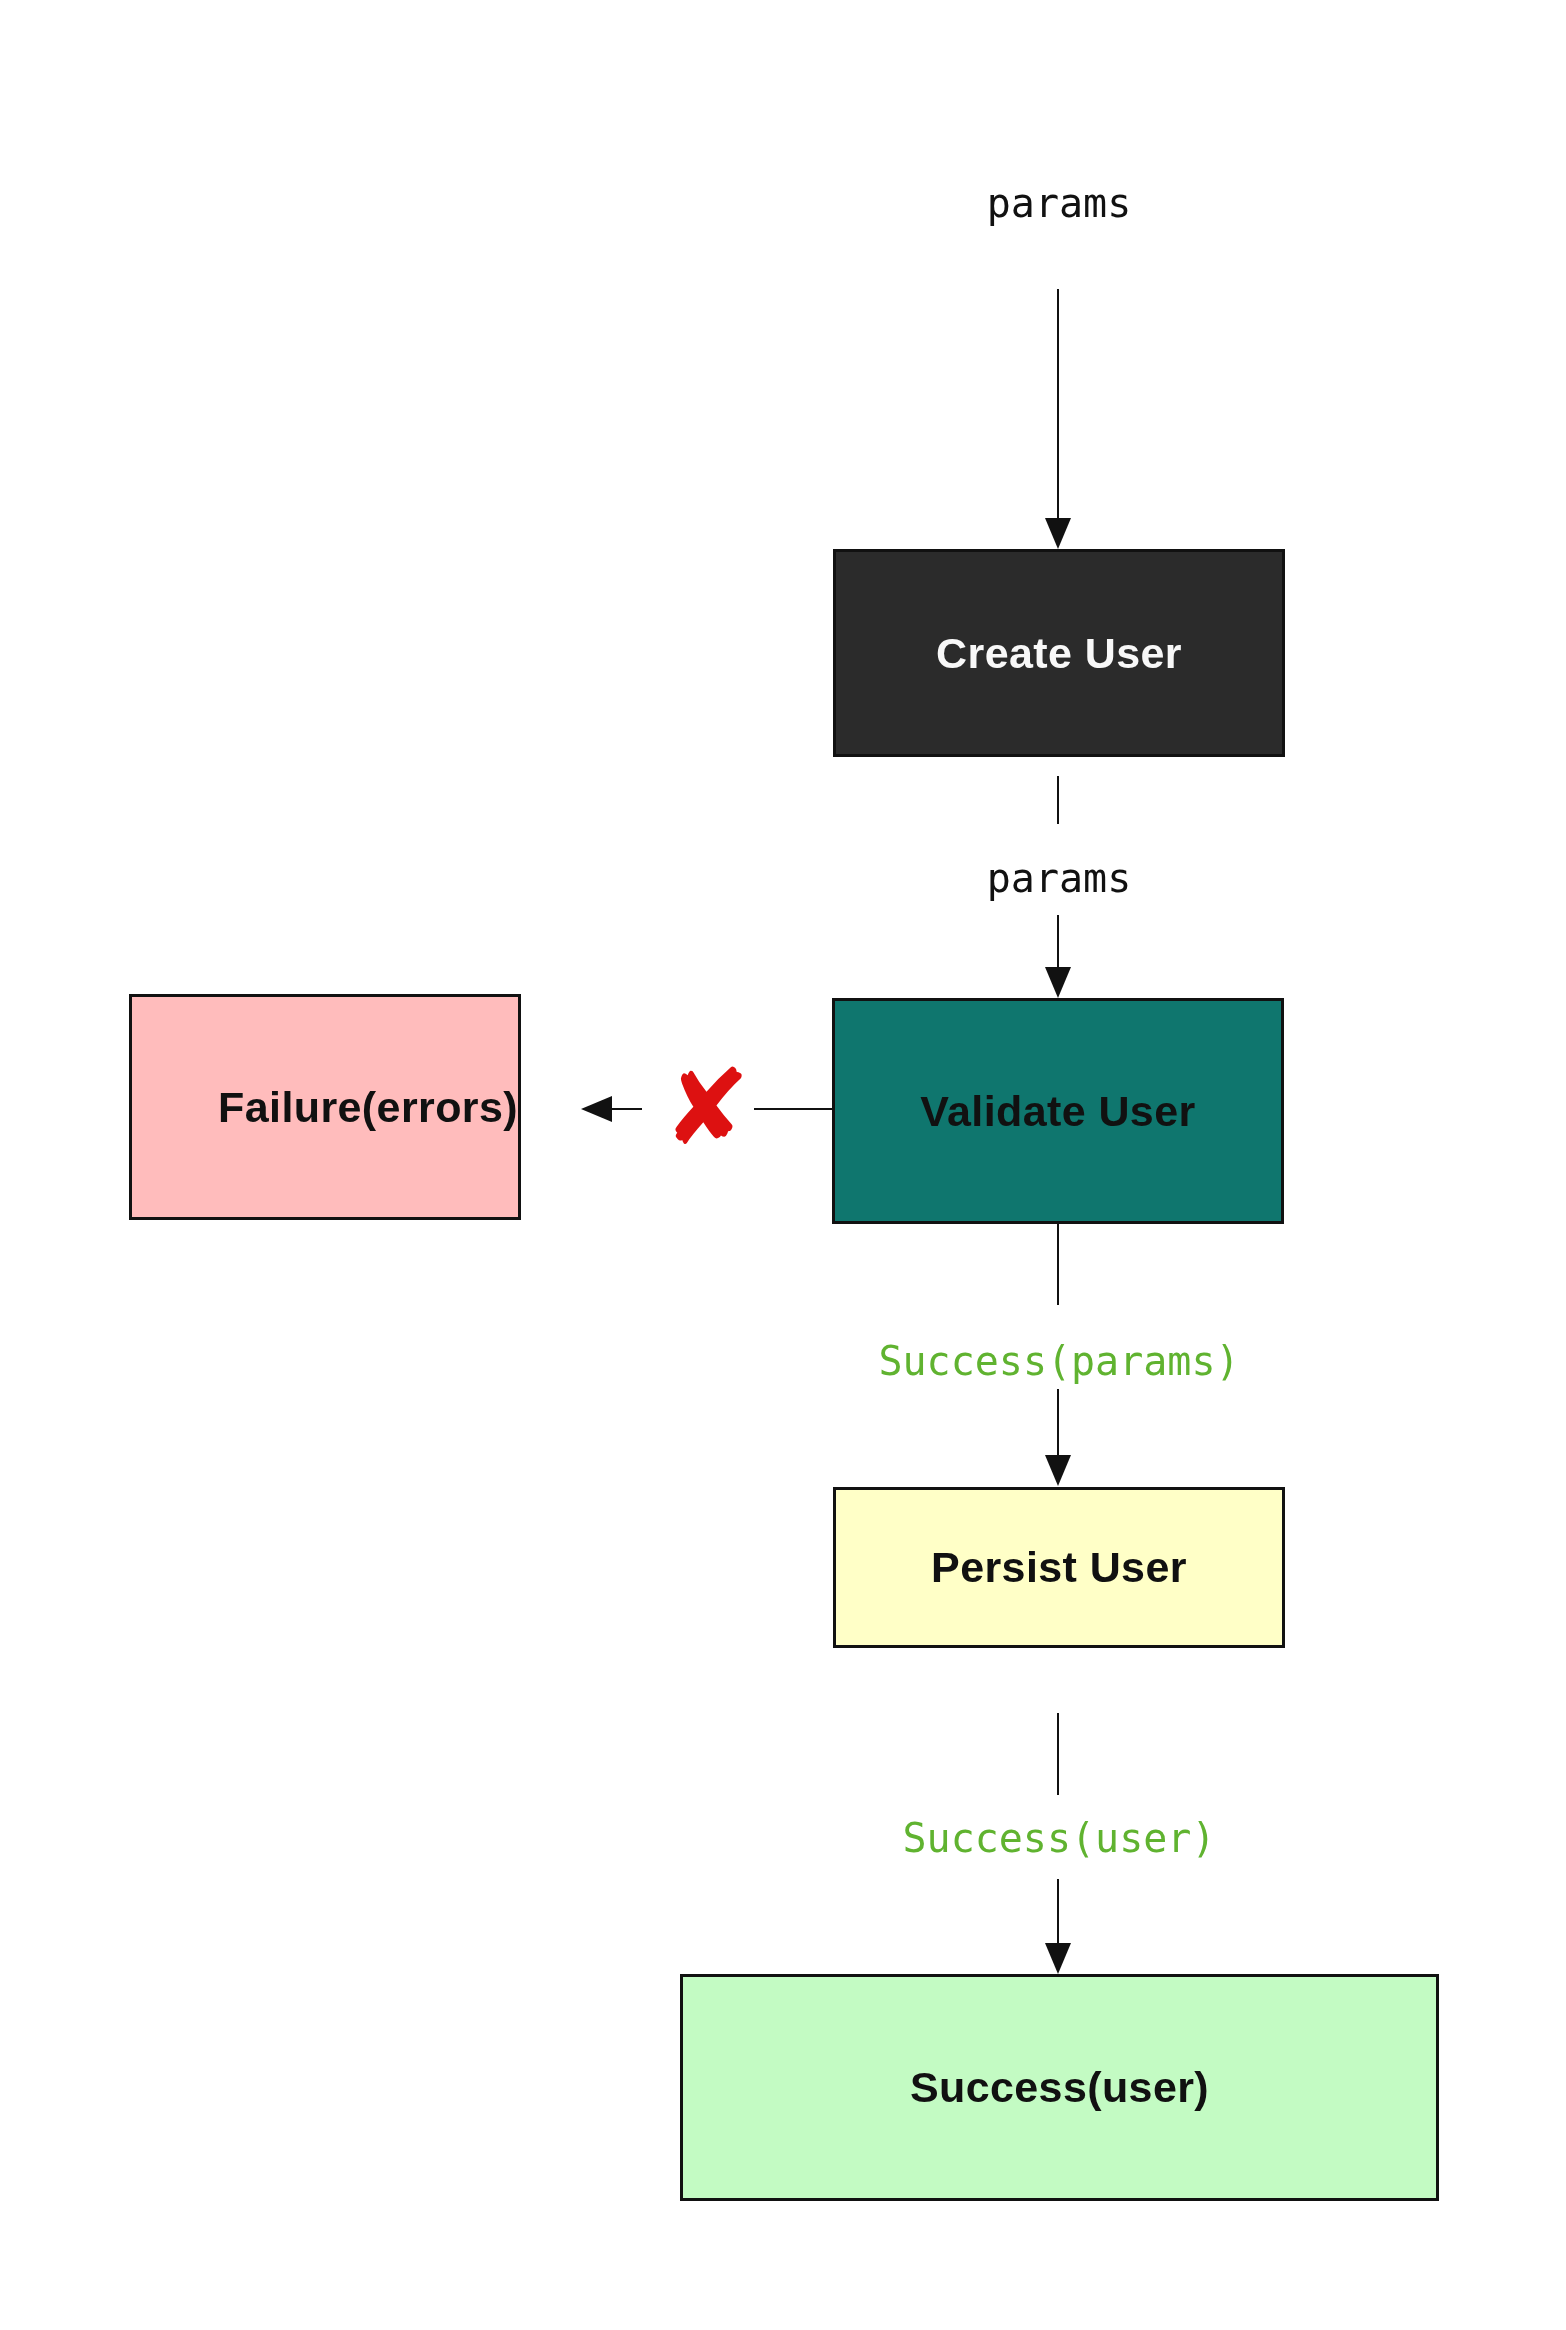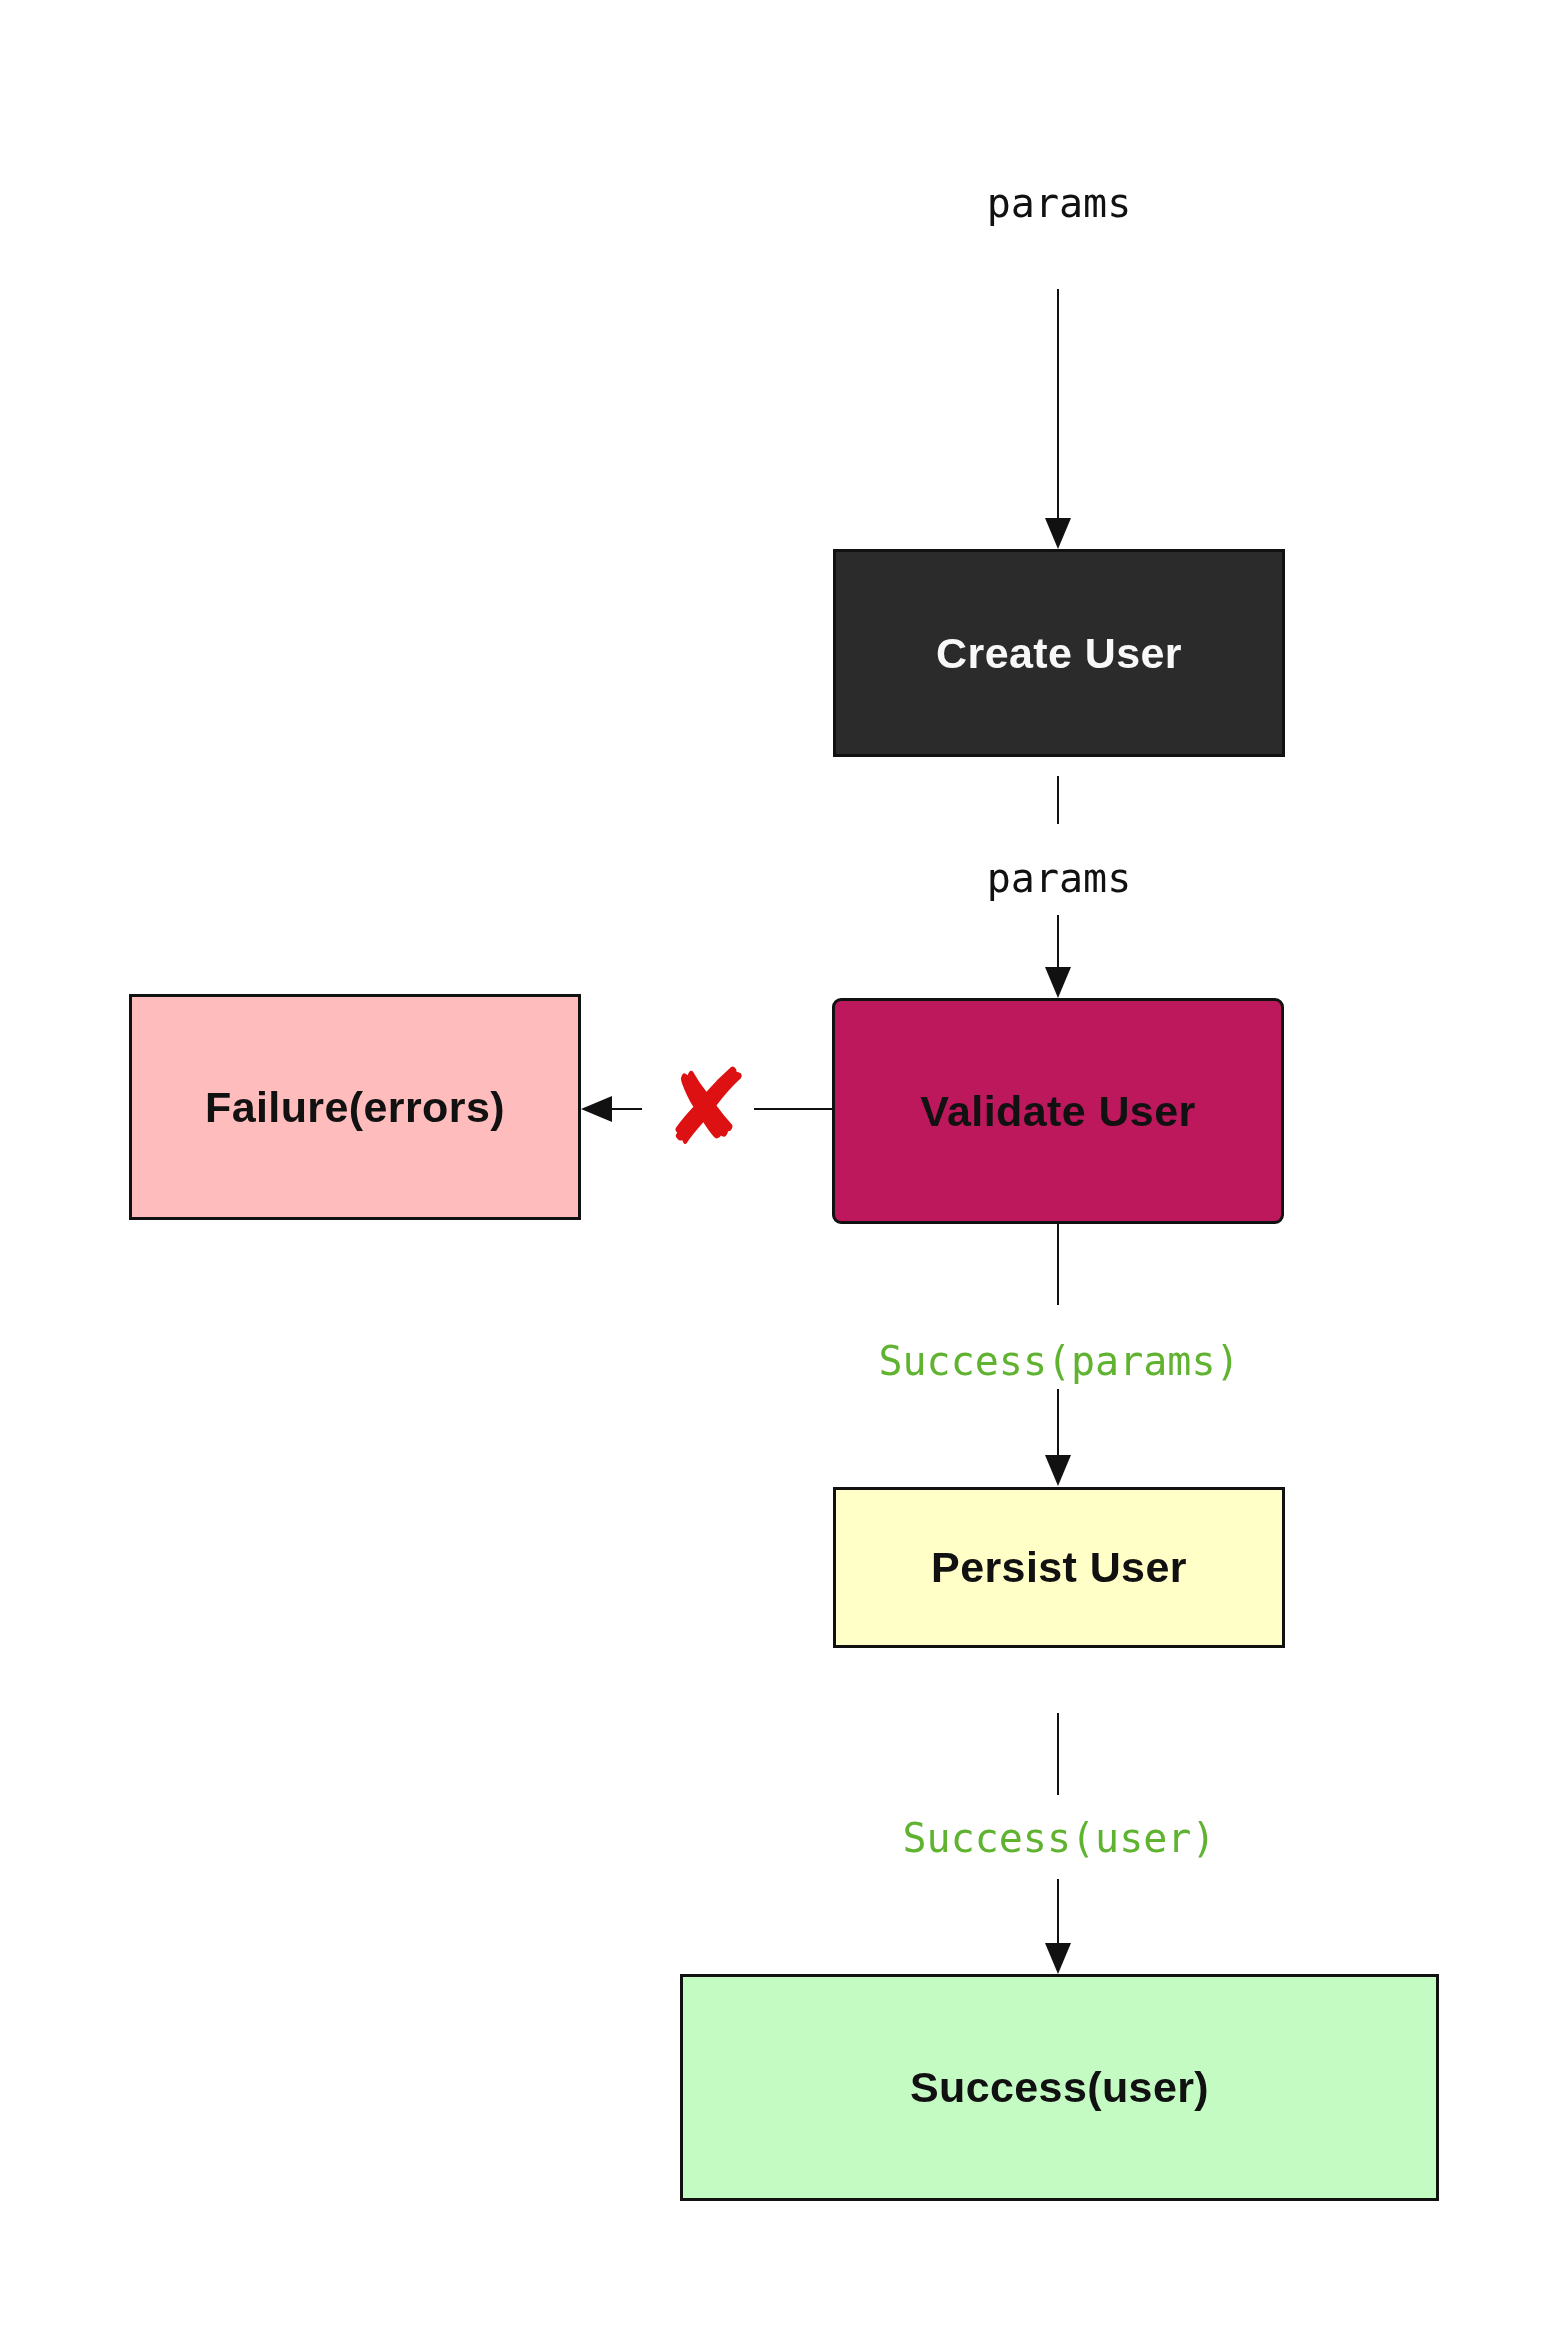--- a/index.html
+++ b/index.html
@@ -25,22 +25,22 @@
     align-items: center;
     justify-content: center;
     text-align: center;
     font-weight: 700;
     font-size: 43px;
     letter-spacing: 0.4px;
     color: #111111;
     font-family: "Liberation Sans", sans-serif;
   }
   .node-create   { left: 833px; top: 549px;  width: 452px;  height: 208px; background: #2b2b2b; color: #f8f8f8; }
-  .node-validate { left: 832px; top: 998px; width: 452px;  height: 226px; background: #be185d; border-radius: 9px; }
-  .node-failure  { left: 129px;  top: 994px; width: 452px;  height: 226px; background: #ffbcbc; }
+  .node-validate { left: 832px; top: 998px; width: 452px;  height: 226px; background: #0f766e; }
+  .node-failure  { left: 129px;  top: 994px; width: 392px;  height: 226px; background: #ffbcbc; justify-content: flex-end; }
   .node-persist  { left: 833px; top: 1487px; width: 452px;  height: 161px; background: #ffffc7; }
   .node-success  { left: 680px;  top: 1974px; width: 759px; height: 227px; background: #c3fbc3; }
 
   
   .vline {
     position: absolute;
     width: 2.2px;
     background: #111111;
     left: 1057px;
   }

